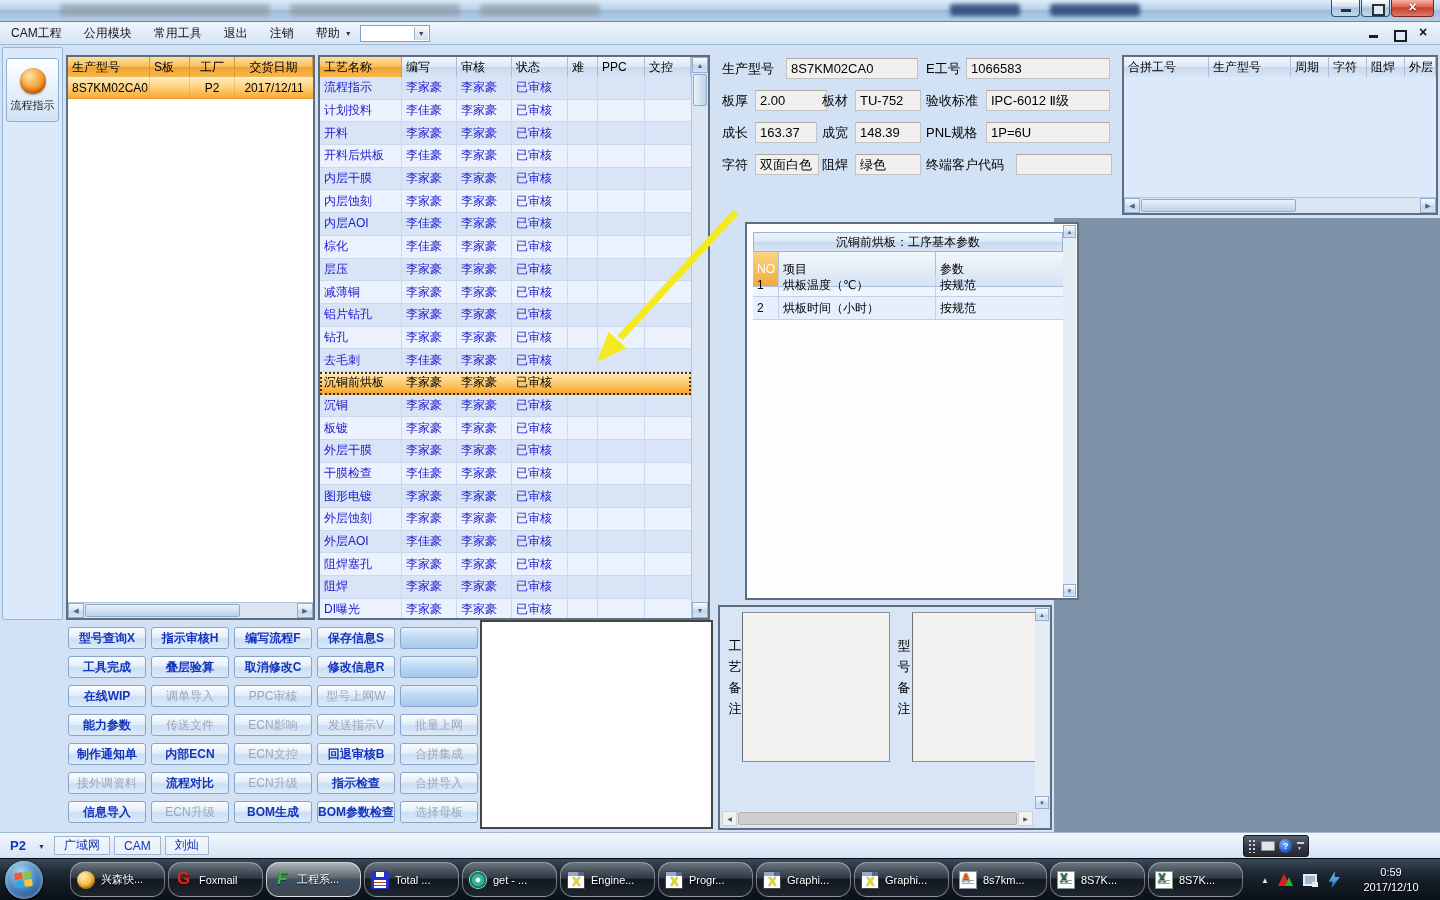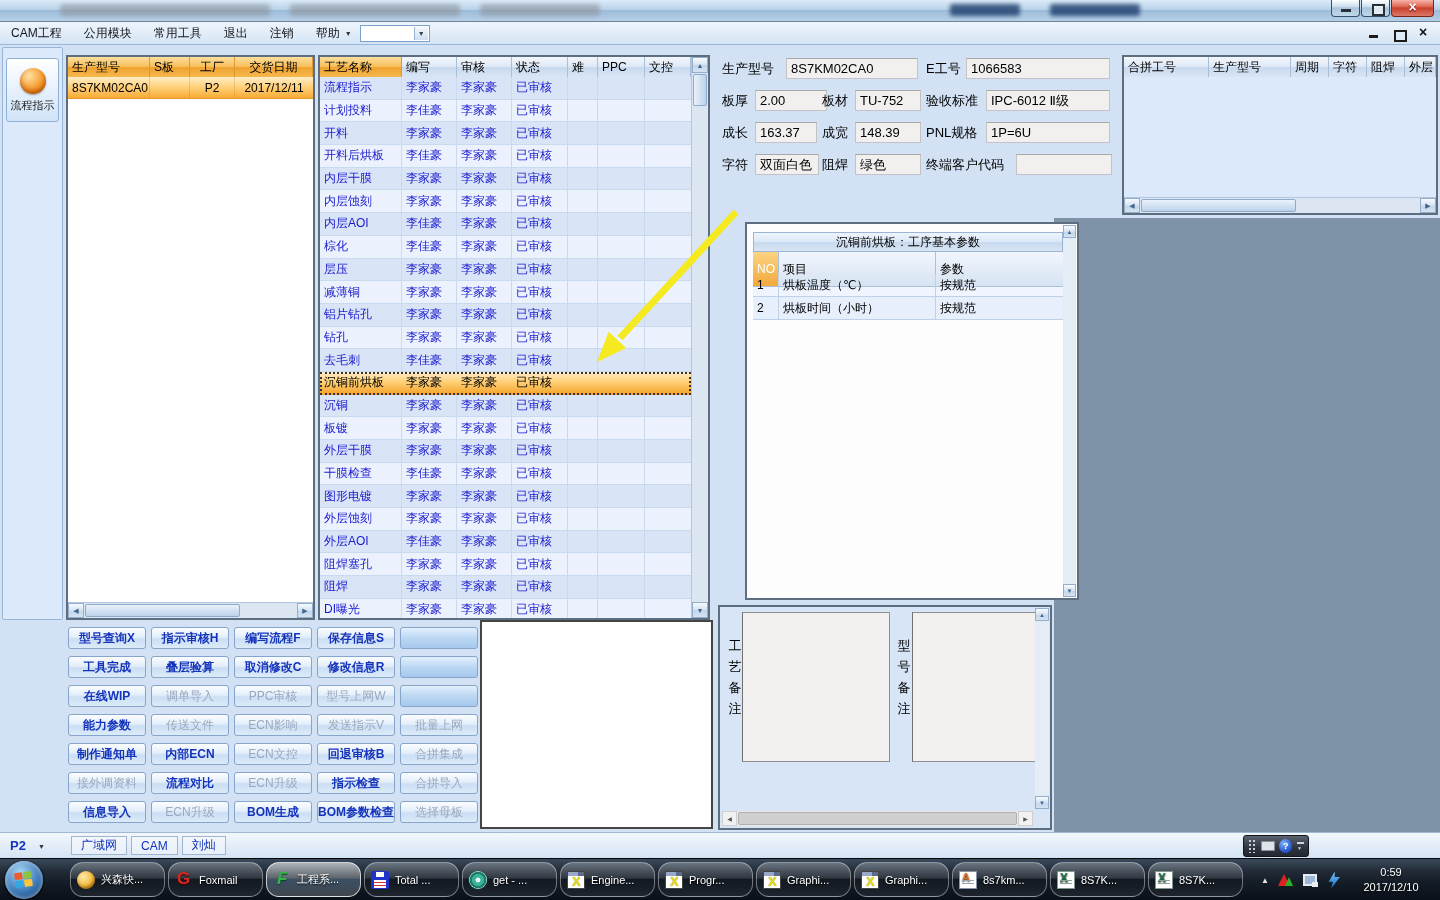--- a/index.html
+++ b/index.html
@@ -147,21 +147,21 @@
     font-size:12px; font-weight:bold; color:#1433bb; font-family:inherit; padding:0; }
   .act-btn[data-state="off"] { color:#9aa8bd; font-weight:normal; }
   .act-btn[data-state="blank"] { background:linear-gradient(#e3f0fd,#bcd7f3 50%,#a6c8ee); }
   .white-panel { position:absolute; left:480px; top:620px; width:233px; height:209px; background:#fff; border:2px solid #454545; }
 
   
   .statusbar { position:absolute; left:0; top:832px; width:1440px; height:26px;
     background:linear-gradient(#f2f7fc,#d4e3f4); border-top:1px solid #a0b8d0; }
   .site { position:absolute; left:10px; top:5px; font-size:13px; color:#1433bb; font-weight:bold; }
   .site-caret { position:absolute; left:38px; top:10px; font-size:7px; color:#333; }
-  .st-cells { position:absolute; left:71px; top:3px; display:flex; gap:4px; }
+  .st-cells { position:absolute; left:54px; top:3px; display:flex; gap:4px; }
   .st-cell { height:19px; border:1px solid #9fb6ce; background:rgba(255,255,255,.35); color:#1433bb;
     font-size:12px; display:flex; align-items:center; padding:0 9px; }
   .langbar { position:absolute; left:1243px; top:2px; width:66px; height:22px;
     background:linear-gradient(#5a6270,#2e3440 60%,#23272f); border:1px solid #14161c; border-radius:3px;
     display:flex; align-items:center; gap:4px; padding:0 4px; }
   .lb-dots { width:10px; height:14px; background-image:radial-gradient(circle,#c9ced8 1px,transparent 1.4px); background-size:4px 4px; }
   .lb-kb { width:16px; height:10px; background:#dfe3ea; border-radius:2px; box-shadow:inset 0 0 0 1px #8a8f98; }
   .lb-help { width:14px; height:14px; border-radius:50%; background:radial-gradient(circle at 35% 30%,#7fb0f8,#1f53c8 70%);
     color:#fff; font-size:9px; font-weight:bold; display:flex; align-items:center; justify-content:center; }
   .lb-mini { display:flex; flex-direction:column; gap:2px; margin-left:1px; }

